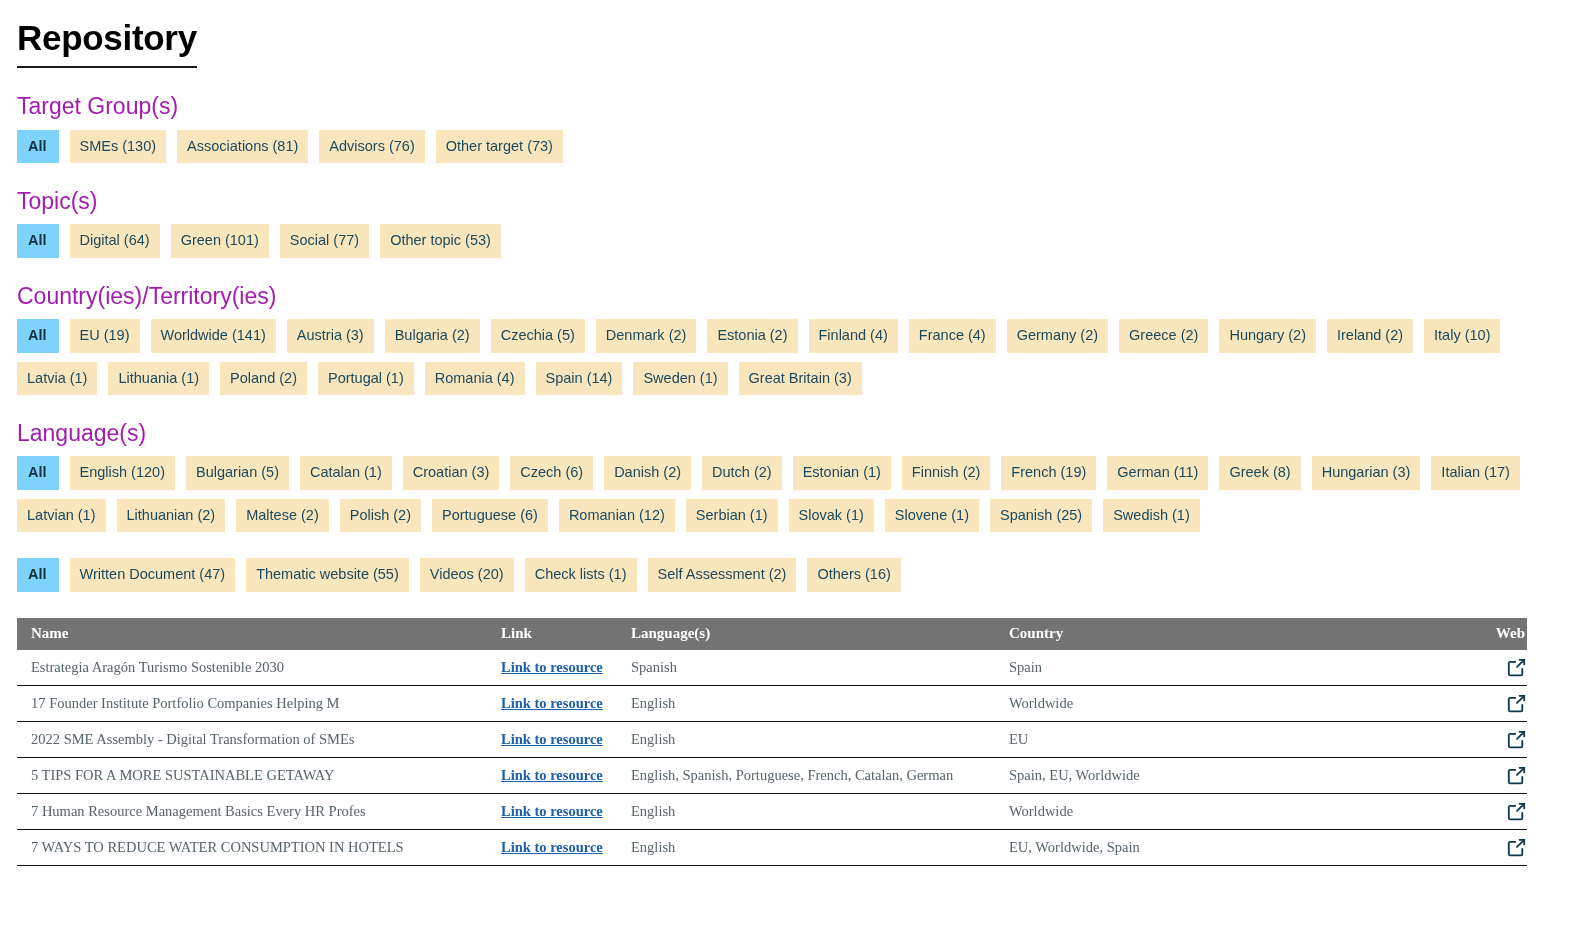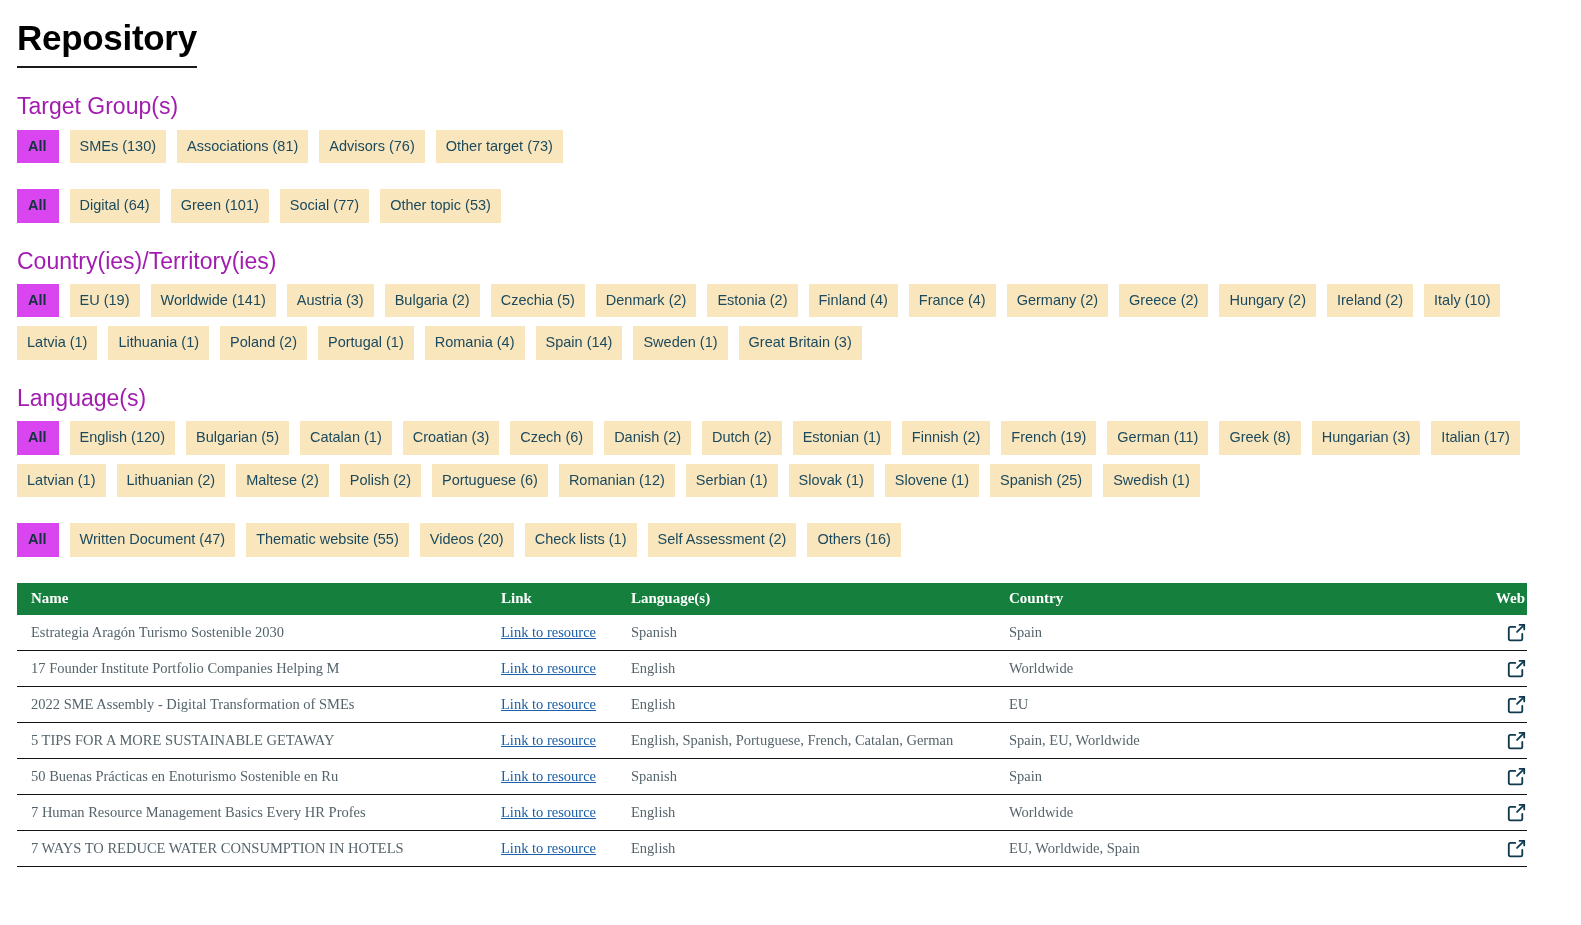--- a/index.html
+++ b/index.html
@@ -54,33 +54,33 @@
     line-height: 1;
     padding: 9px 10px 10px 10px;
     white-space: nowrap;
     cursor: pointer;
     border: none;
     font-family: "Liberation Sans", sans-serif;
   }
   .tag.all {
     font-weight: bold;
     color: #14323f;
-    background: #d946ef;
+    background: #7dd3fc;
     padding-left: 11px;
     padding-right: 12px;
   }
   
   .table-wrap { margin-top: 26px; width: 1510px; }
   table.repo-table {
     width: 1510px;
     border-collapse: collapse;
     font-family: "Liberation Serif", serif;
   }
   table.repo-table thead th {
-    background: #15803d;
+    background: #737373;
     color: #ffffff;
     font-size: 15px;
     font-weight: bold;
     text-align: left;
     padding: 7px 0 8px 14px;
     font-family: "Liberation Serif", serif;
   }
   table.repo-table thead th.web-col {
     text-align: right;
     padding-right: 2px;
@@ -88,21 +88,21 @@
   table.repo-table tbody td {
     font-size: 14.5px;
     color: #55646b;
     padding: 7px 0 7px 14px;
     border-bottom: 1.5px solid #141414;
     vertical-align: middle;
     font-family: "Liberation Serif", serif;
   }
   table.repo-table tbody tr:first-child td { border-top: none; }
   td.col-name   { width: 470px; }
-  td.col-link   { width: 130px; }
+  td.col-link   { width: 130px; font-weight: bold; }
   td.col-lang   { width: 378px; }
   td.col-country{ width: 478px; }
   td.col-web    { width: 54px; text-align: right; padding-right: 14px; }
   a.res-link {
     color: #1b5fa8;
     text-decoration: underline;
     font-size: 14.5px;
     cursor: pointer;
     font-family: "Liberation Serif", serif;
   }
@@ -121,20 +121,21 @@
         <div class="facet-heading">Target Group(s)</div>
         <div class="facet-tags">
           <div class="tag all">All</div>
           <div class="tag">SMEs (130)</div>
           <div class="tag">Associations (81)</div>
           <div class="tag">Advisors (76)</div>
           <div class="tag">Other target (73)</div>
         </div>
       </div>
       <div class="facet-section">
+        <div class="facet-heading">Topic(s)</div>
         <div class="facet-tags">
           <div class="tag all">All</div>
           <div class="tag">Digital (64)</div>
           <div class="tag">Green (101)</div>
           <div class="tag">Social (77)</div>
           <div class="tag">Other topic (53)</div>
         </div>
       </div>
       <div class="facet-section">
         <div class="facet-heading">Country(ies)/Territory(ies)</div>
@@ -258,31 +259,20 @@
             <td class="col-link"><a class="res-link" href="#">Link to resource</a></td>
             <td class="col-lang">English, Spanish, Portuguese, French, Catalan, German</td>
             <td class="col-country">Spain, EU, Worldwide</td>
             <td class="col-web"><span class="ext-icon"><svg viewBox="0 0 24 24" width="21" height="21" fill="none" stroke="#10394d" stroke-width="2.1" stroke-linecap="round" stroke-linejoin="round">
                   <path d="M15.5 3.2H20.8V8.5"></path>
                   <path d="M20.8 3.2L12.6 11.4"></path>
                   <path d="M18.6 13.6V19.4a1.6 1.6 0 0 1-1.6 1.6H4.8a1.6 1.6 0 0 1-1.6-1.6V7.2a1.6 1.6 0 0 1 1.6-1.6h5.8"></path>
                 </svg></span></td>
           </tr>
           <tr>
-            <td class="col-name">50 Buenas Prácticas en Enoturismo Sostenible en Ru</td>
-            <td class="col-link"><a class="res-link" href="#">Link to resource</a></td>
-            <td class="col-lang">Spanish</td>
-            <td class="col-country">Spain</td>
-            <td class="col-web"><span class="ext-icon"><svg viewBox="0 0 24 24" width="21" height="21" fill="none" stroke="#10394d" stroke-width="2.1" stroke-linecap="round" stroke-linejoin="round">
-                  <path d="M15.5 3.2H20.8V8.5"></path>
-                  <path d="M20.8 3.2L12.6 11.4"></path>
-                  <path d="M18.6 13.6V19.4a1.6 1.6 0 0 1-1.6 1.6H4.8a1.6 1.6 0 0 1-1.6-1.6V7.2a1.6 1.6 0 0 1 1.6-1.6h5.8"></path>
-                </svg></span></td>
-          </tr>
-          <tr>
             <td class="col-name">7 Human Resource Management Basics Every HR Profes</td>
             <td class="col-link"><a class="res-link" href="#">Link to resource</a></td>
             <td class="col-lang">English</td>
             <td class="col-country">Worldwide</td>
             <td class="col-web"><span class="ext-icon"><svg viewBox="0 0 24 24" width="21" height="21" fill="none" stroke="#10394d" stroke-width="2.1" stroke-linecap="round" stroke-linejoin="round">
                   <path d="M15.5 3.2H20.8V8.5"></path>
                   <path d="M20.8 3.2L12.6 11.4"></path>
                   <path d="M18.6 13.6V19.4a1.6 1.6 0 0 1-1.6 1.6H4.8a1.6 1.6 0 0 1-1.6-1.6V7.2a1.6 1.6 0 0 1 1.6-1.6h5.8"></path>
                 </svg></span></td>
           </tr>

